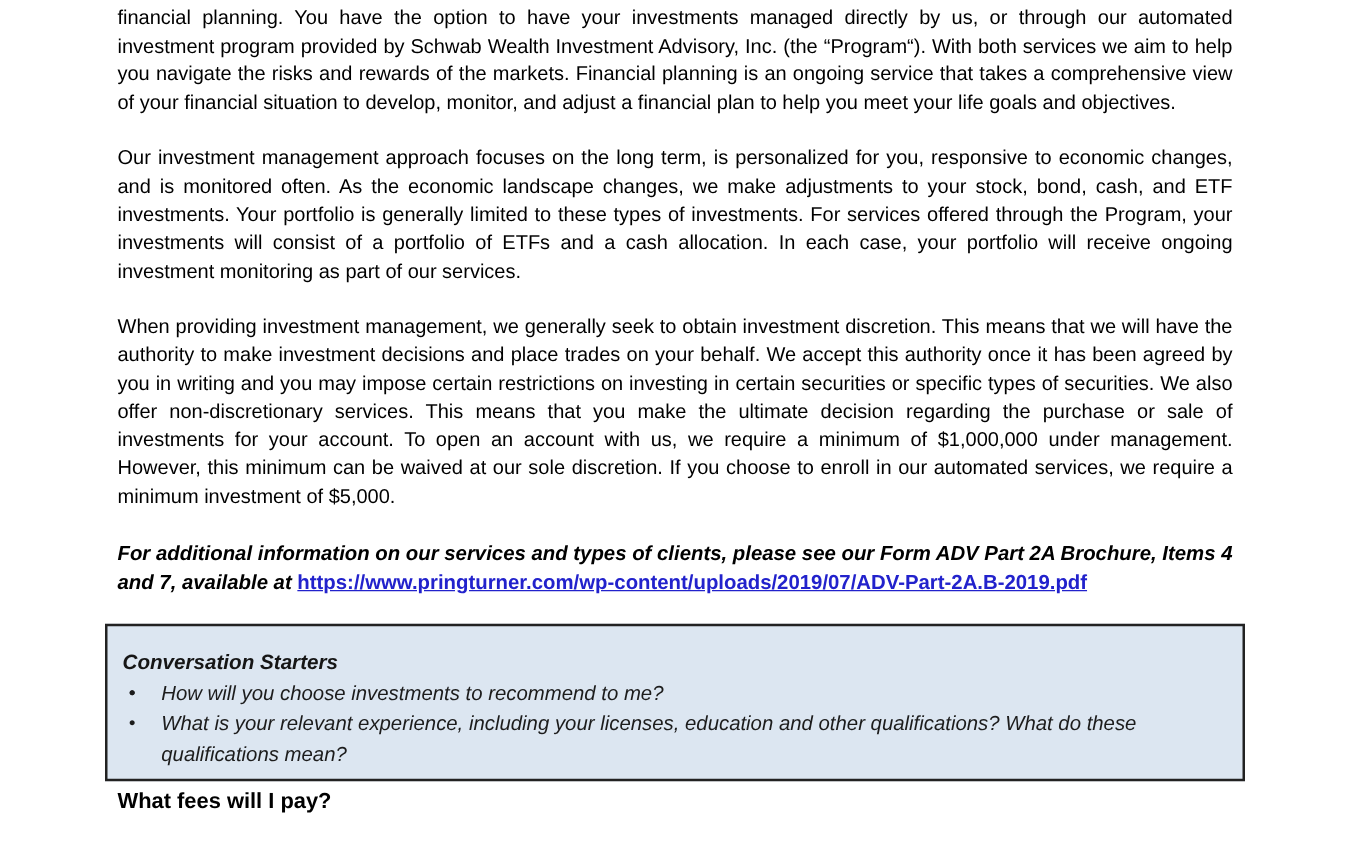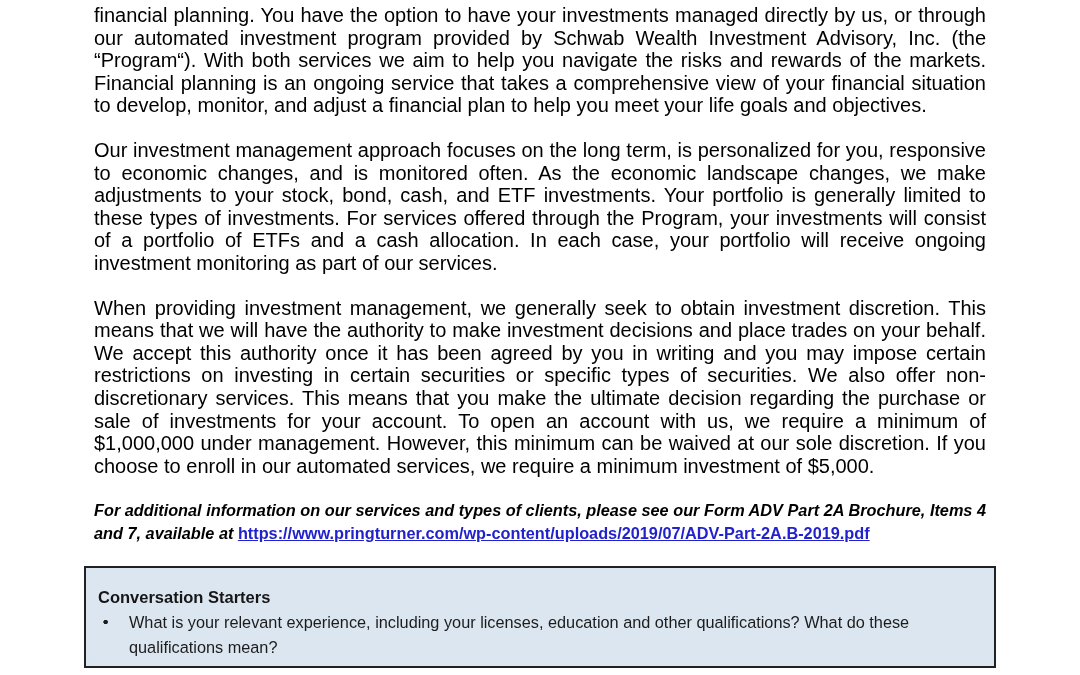--- a/index.html
+++ b/index.html
@@ -13,21 +13,21 @@
   body {
     width: 1080px;
     height: 675px;
     overflow: hidden;
     background: #ffffff;
     color: var(--text);
     font-family: "Liberation Sans", sans-serif;
   }
   .page { padding: 4px 94px 0 94px; }
   .para {
-    font-size: 20px;
+    font-size: 16px;
     line-height: 22.6px;
     text-align: justify;
     margin: 0 0 22px 0;
   }
   .adv-note {
     font-size: 16.3px;
     line-height: 23px;
     font-weight: bold;
     font-style: italic;
     text-align: justify;
@@ -36,25 +36,26 @@
   .adv-link {
     color: var(--link);
     font-style: normal;
     font-weight: bold;
     text-decoration: underline;
     word-break: break-all;
     cursor: pointer;
     margin-top: 15px;
   }
   .conv-box {
-    margin: 0 -10px 26px -10px;
+    margin: 0 -10px 4px -10px;
     border: 2px solid var(--box-border);
     background: var(--box-bg);
     padding: 17px 12px 7px 12px;
     color: #1c1c1c;
+    font-style: italic;
   }
   .conv-title {
     font-weight: bold;
     font-size: 16.5px;
     line-height: 24px;
     color: #161616;
   }
   .conv-list {
     list-style: none;
     margin: 1px 0 0 0;
@@ -89,20 +90,20 @@
   <p class="para">Our investment management approach focuses on the long term, is personalized for you, responsive to economic changes, and is monitored often.  As the economic landscape changes, we make adjustments to your stock, bond, cash, and ETF investments. Your portfolio is generally limited to these types of investments. For services offered through the Program, your investments will consist of a portfolio of ETFs and a cash allocation. In each case, your portfolio will receive ongoing investment monitoring as part of our services.</p>
 
   <p class="para">When providing investment management, we generally seek to obtain investment discretion. This means that we will have the authority to make investment decisions and place trades on your behalf. We accept this authority once it has been agreed by you in writing and you may impose certain restrictions on investing in certain securities or specific types of securities. We also offer non-discretionary services. This means that you make the ultimate decision regarding the purchase or sale of investments for your account. To open an account with us, we require a minimum of $1,000,000 under management. However, this minimum can be waived at our sole discretion. If you choose to enroll in our automated services, we require a minimum investment of $5,000.</p>
 
   <p class="adv-note"><span>For additional information on our services and types of clients, please see our Form ADV Part 2A Brochure, Items 4 and 7,  available at </span><a class="adv-link" href="#">https://www.pringturner.com/wp-content/uploads/2019/07/ADV-Part-2A.B-2019.pdf</a></p>
 
   <div class="conv-box">
     <div class="conv-title">Conversation Starters</div>
     <ul class="conv-list">
       <li class="conv-item"><span class="bullet">•</span></li>
-      <li class="conv-item"><span class="bullet">•</span></li>
+      <li class="conv-item"><span class="bullet">•</span><span>How will you choose investments to recommend to me?</span></li>
       <li class="conv-item"><span class="bullet">•</span><span>What is your relevant experience, including your licenses, education and other qualifications? What do these qualifications mean?</span></li>
     </ul>
   </div>
 
   <h2 class="fees-heading">What fees will I pay?</h2>
 
 </div>
 
 </body></html>

